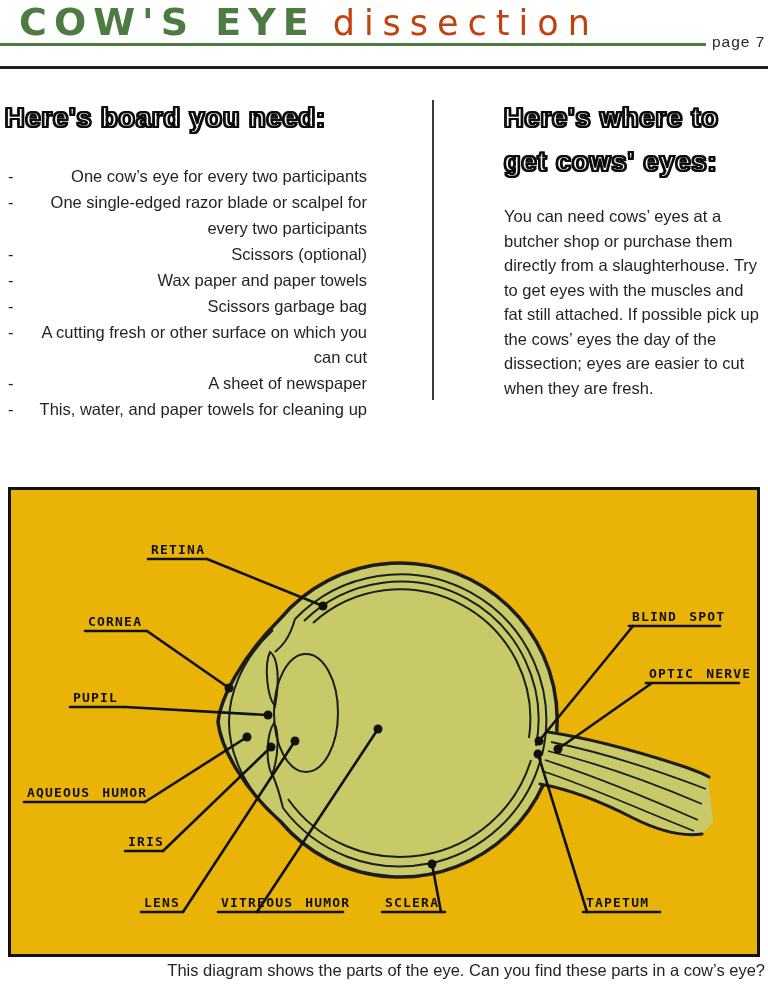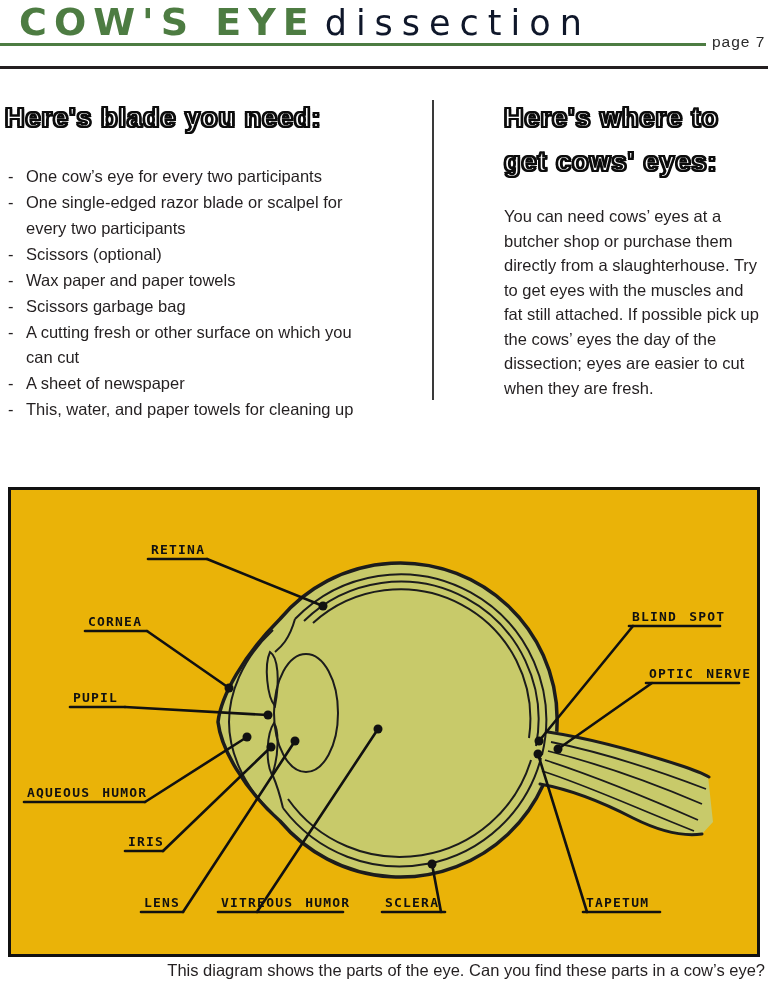--- a/index.html
+++ b/index.html
@@ -11,37 +11,37 @@
   
   .title-row { position:absolute; left:0; top:0; width:768px; height:78px; }
   .title-underline { position:absolute; left:0; top:43px; width:706px; height:2.5px; background:#4d7c42; }
   h1.page-title { position:absolute; left:19px; top:0; margin:0; white-space:nowrap; font-weight:normal; }
   .t-main {
     font-family:"DejaVu Sans", sans-serif; font-size:38px; letter-spacing:7px;
     color:#4d7c42; font-weight:bold;
   }
   .t-sub {
     font-family:"DejaVu Sans", sans-serif; font-size:35px; letter-spacing:9px;
-    color:#0f172a; font-weight:normal;
+    color:#c2410c; margin-left:8px; font-weight:normal;
   }
   .page-num { position:absolute; left:712px; top:33px; font-size:15.5px; color:#2a2a2a; letter-spacing:1px; }
   .header-rule { position:absolute; left:0; top:66px; width:768px; height:2.5px; background:#231f20; }
 
   
   .bubble {
     font-weight:900; font-size:27px; line-height:44px; letter-spacing:1px;
     color:#ffffff;
     -webkit-text-stroke:2.2px #0c0c0c;
     text-shadow: 1.4px 1.4px 0 #0c0c0c, -1.4px -1.4px 0 #0c0c0c,
                  1.4px -1.4px 0 #0c0c0c, -1.4px 1.4px 0 #0c0c0c;
   }
 
   
   .col-left { position:absolute; left:5px; top:96px; width:372px; }
-  .needs-list { list-style:none; margin:24px 0 0 0; padding:0; width:362px; }
+  .needs-list { list-style:none; margin:24px 0 0 0; padding:0; width:362px;text-align:right; }
   .needs-list li {
     position:relative; padding-left:21px; font-size:16.5px; line-height:25.5px;
     margin-bottom:0.5px; color:#231f20;
   }
   .needs-list li::before { content:"-"; position:absolute; left:3px; top:0; }
 
   
   .col-divider { position:absolute; left:432px; top:100px; width:1.5px; height:300px; background:#3a3a3a; }
 
   
@@ -78,21 +78,21 @@
     <div class="title-underline"></div>
     <h1 class="page-title">
       <span class="t-main">COW'S EYE</span>
       <span class="t-sub">dissection</span>
     </h1>
     <div class="page-num">page 7</div>
     <div class="header-rule"></div>
   </div>
 
   <div class="col-left">
-    <div class="bubble">Here's blade you need:</div>
+    <div class="bubble">Here's board you need:</div>
     <ul class="needs-list">
       <li>One cow’s eye for every two participants</li>
       <li>One single-edged razor blade or scalpel for every two participants</li>
       <li>Scissors (optional)</li>
       <li>Wax paper and paper towels</li>
       <li>Scissors garbage bag</li>
       <li>A cutting fresh or other surface on which you can cut</li>
       <li>A sheet of newspaper</li>
       <li>This, water, and paper towels for cleaning up</li>
     </ul>

